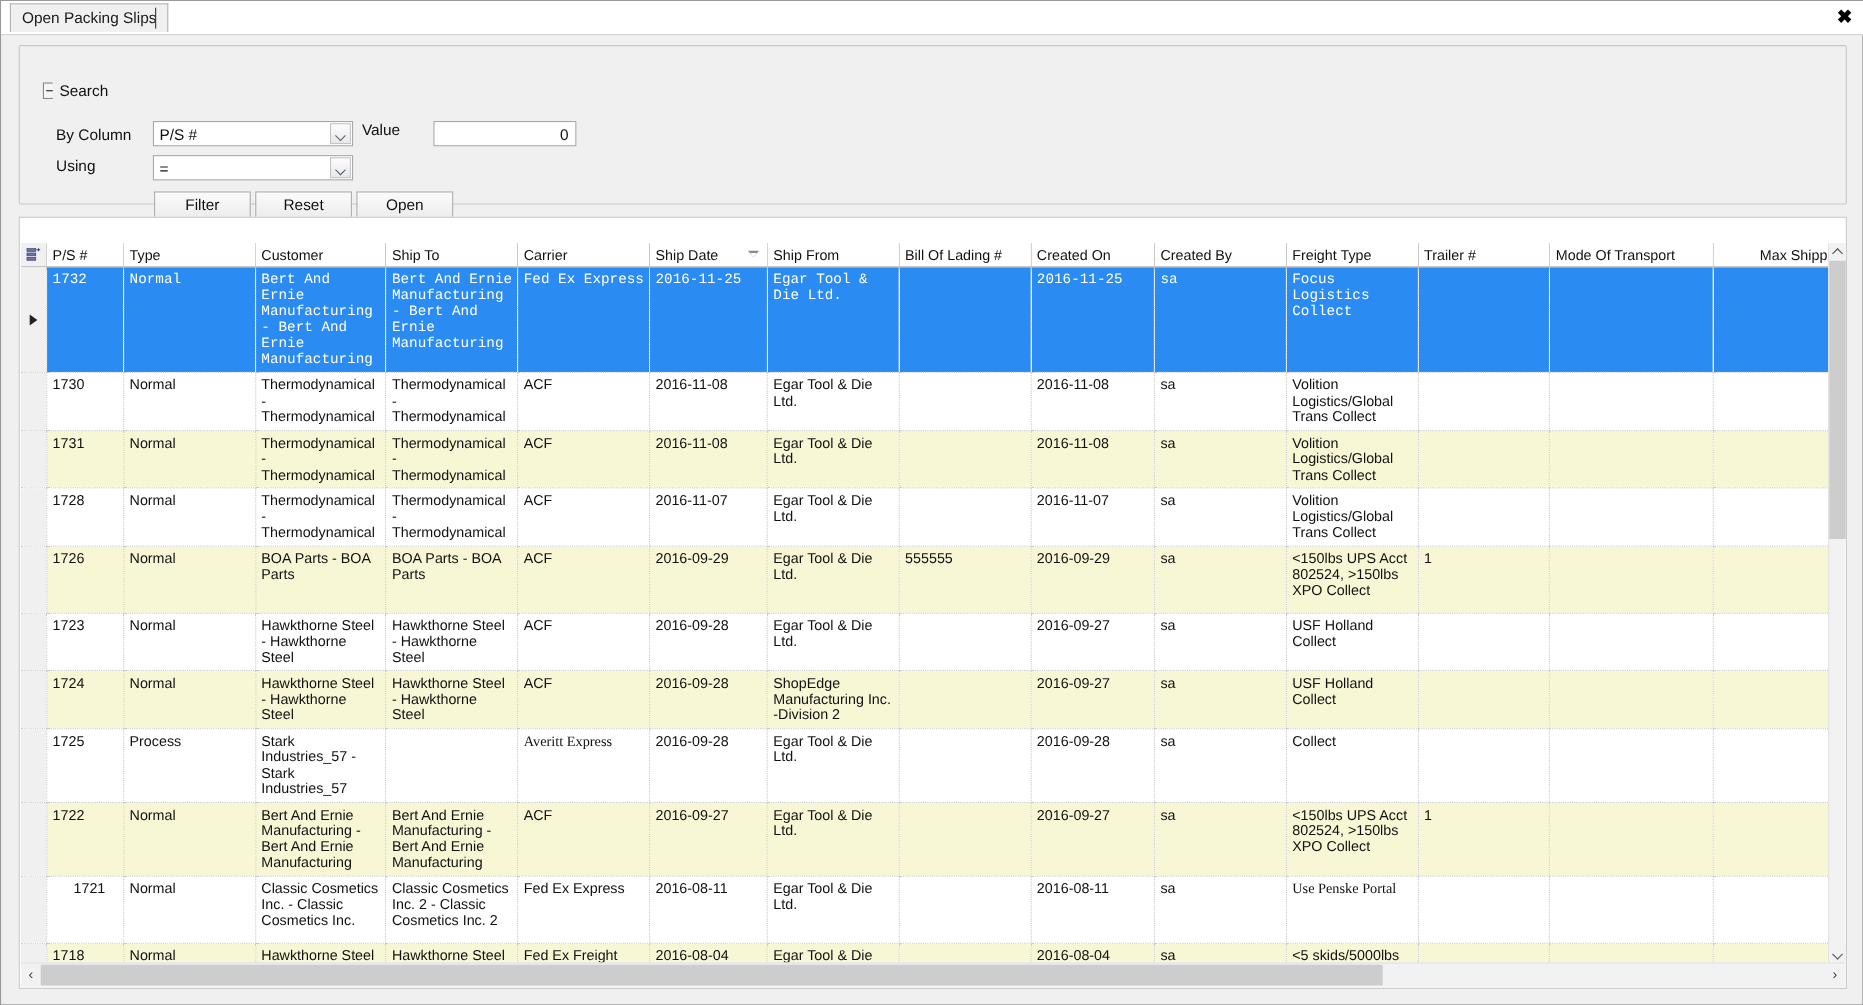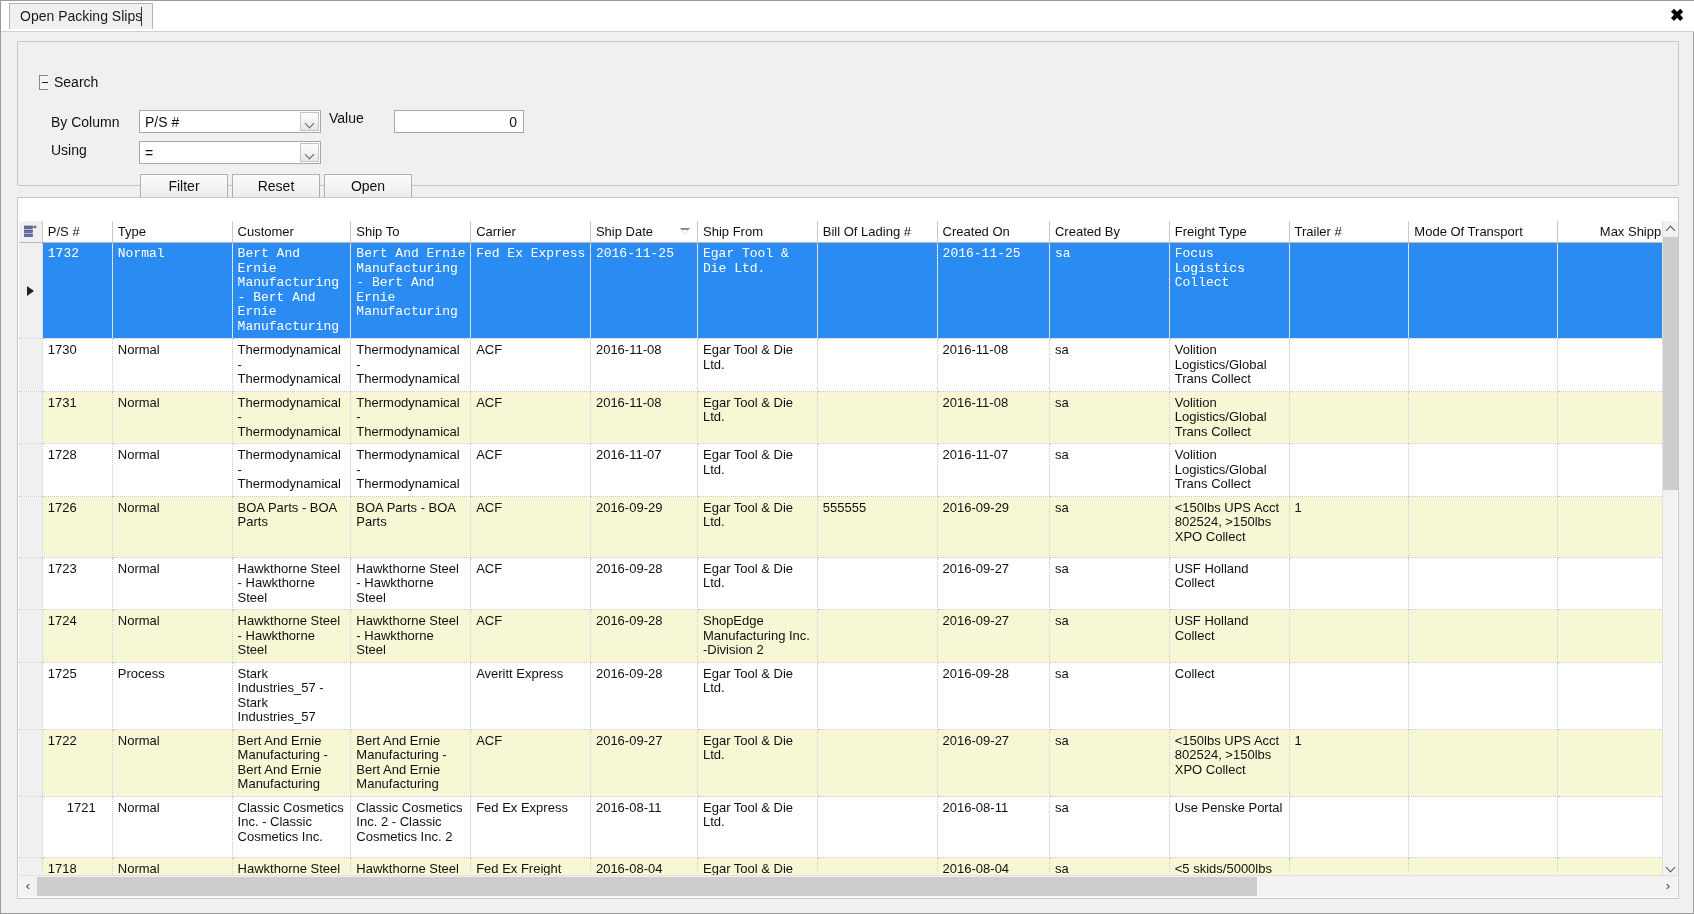--- a/index.html
+++ b/index.html
@@ -580,21 +580,21 @@
               <td style="width: 113px;"></td>
               <td style="width: 140px;"></td>
               <td style="width: 100px;"></td>
             </tr>
             <tr class="plain" style="height: 61px; margin-top: 36px;">
               <td class="rowsel" style="width: 22px;"></td>
               <td style="width: 66px;">1725</td>
               <td style="width: 113px;">Process</td>
               <td style="width: 112px;">Stark Industries_57 - Stark Industries_57</td>
               <td style="width: 113px;"></td>
-              <td style="width: 113px;">Averitt Express</td>
+              <td style="width: 113px; font-family: Liberation Serif, serif;">Averitt Express</td>
               <td style="width: 101px;">2016-09-28</td>
               <td style="width: 113px;">Egar Tool &amp; Die Ltd.</td>
               <td style="width: 113px;"></td>
               <td style="width: 106px;">2016-09-28</td>
               <td style="width: 113px;">sa</td>
               <td style="width: 113px;">Collect</td>
               <td style="width: 113px;"></td>
               <td style="width: 140px;"></td>
               <td style="width: 100px;"></td>
             </tr>
@@ -620,21 +620,21 @@
               <td style="width: 66px; padding-left: 24px;">1721</td>
               <td style="width: 113px;">Normal</td>
               <td style="width: 112px;">Classic Cosmetics Inc. - Classic Cosmetics Inc.</td>
               <td style="width: 113px;">Classic Cosmetics Inc. 2 - Classic Cosmetics Inc. 2</td>
               <td style="width: 113px;">Fed Ex Express</td>
               <td style="width: 101px;">2016-08-11</td>
               <td style="width: 113px;">Egar Tool &amp; Die Ltd.</td>
               <td style="width: 113px;"></td>
               <td style="width: 106px;">2016-08-11</td>
               <td style="width: 113px;">sa</td>
-              <td style="width: 113px;">Use Penske Portal</td>
+              <td style="width: 113px; font-family: Liberation Serif, serif;">Use Penske Portal</td>
               <td style="width: 113px;"></td>
               <td style="width: 140px;"></td>
               <td style="width: 100px;"></td>
             </tr>
             <tr class="alt" style="height: 30px;">
               <td class="rowsel" style="width: 22px;"></td>
               <td style="width: 66px;">1718</td>
               <td style="width: 113px;">Normal</td>
               <td style="width: 112px;">Hawkthorne Steel - Hawkthorne</td>
               <td style="width: 113px;">Hawkthorne Steel - Hawkthorne</td>

